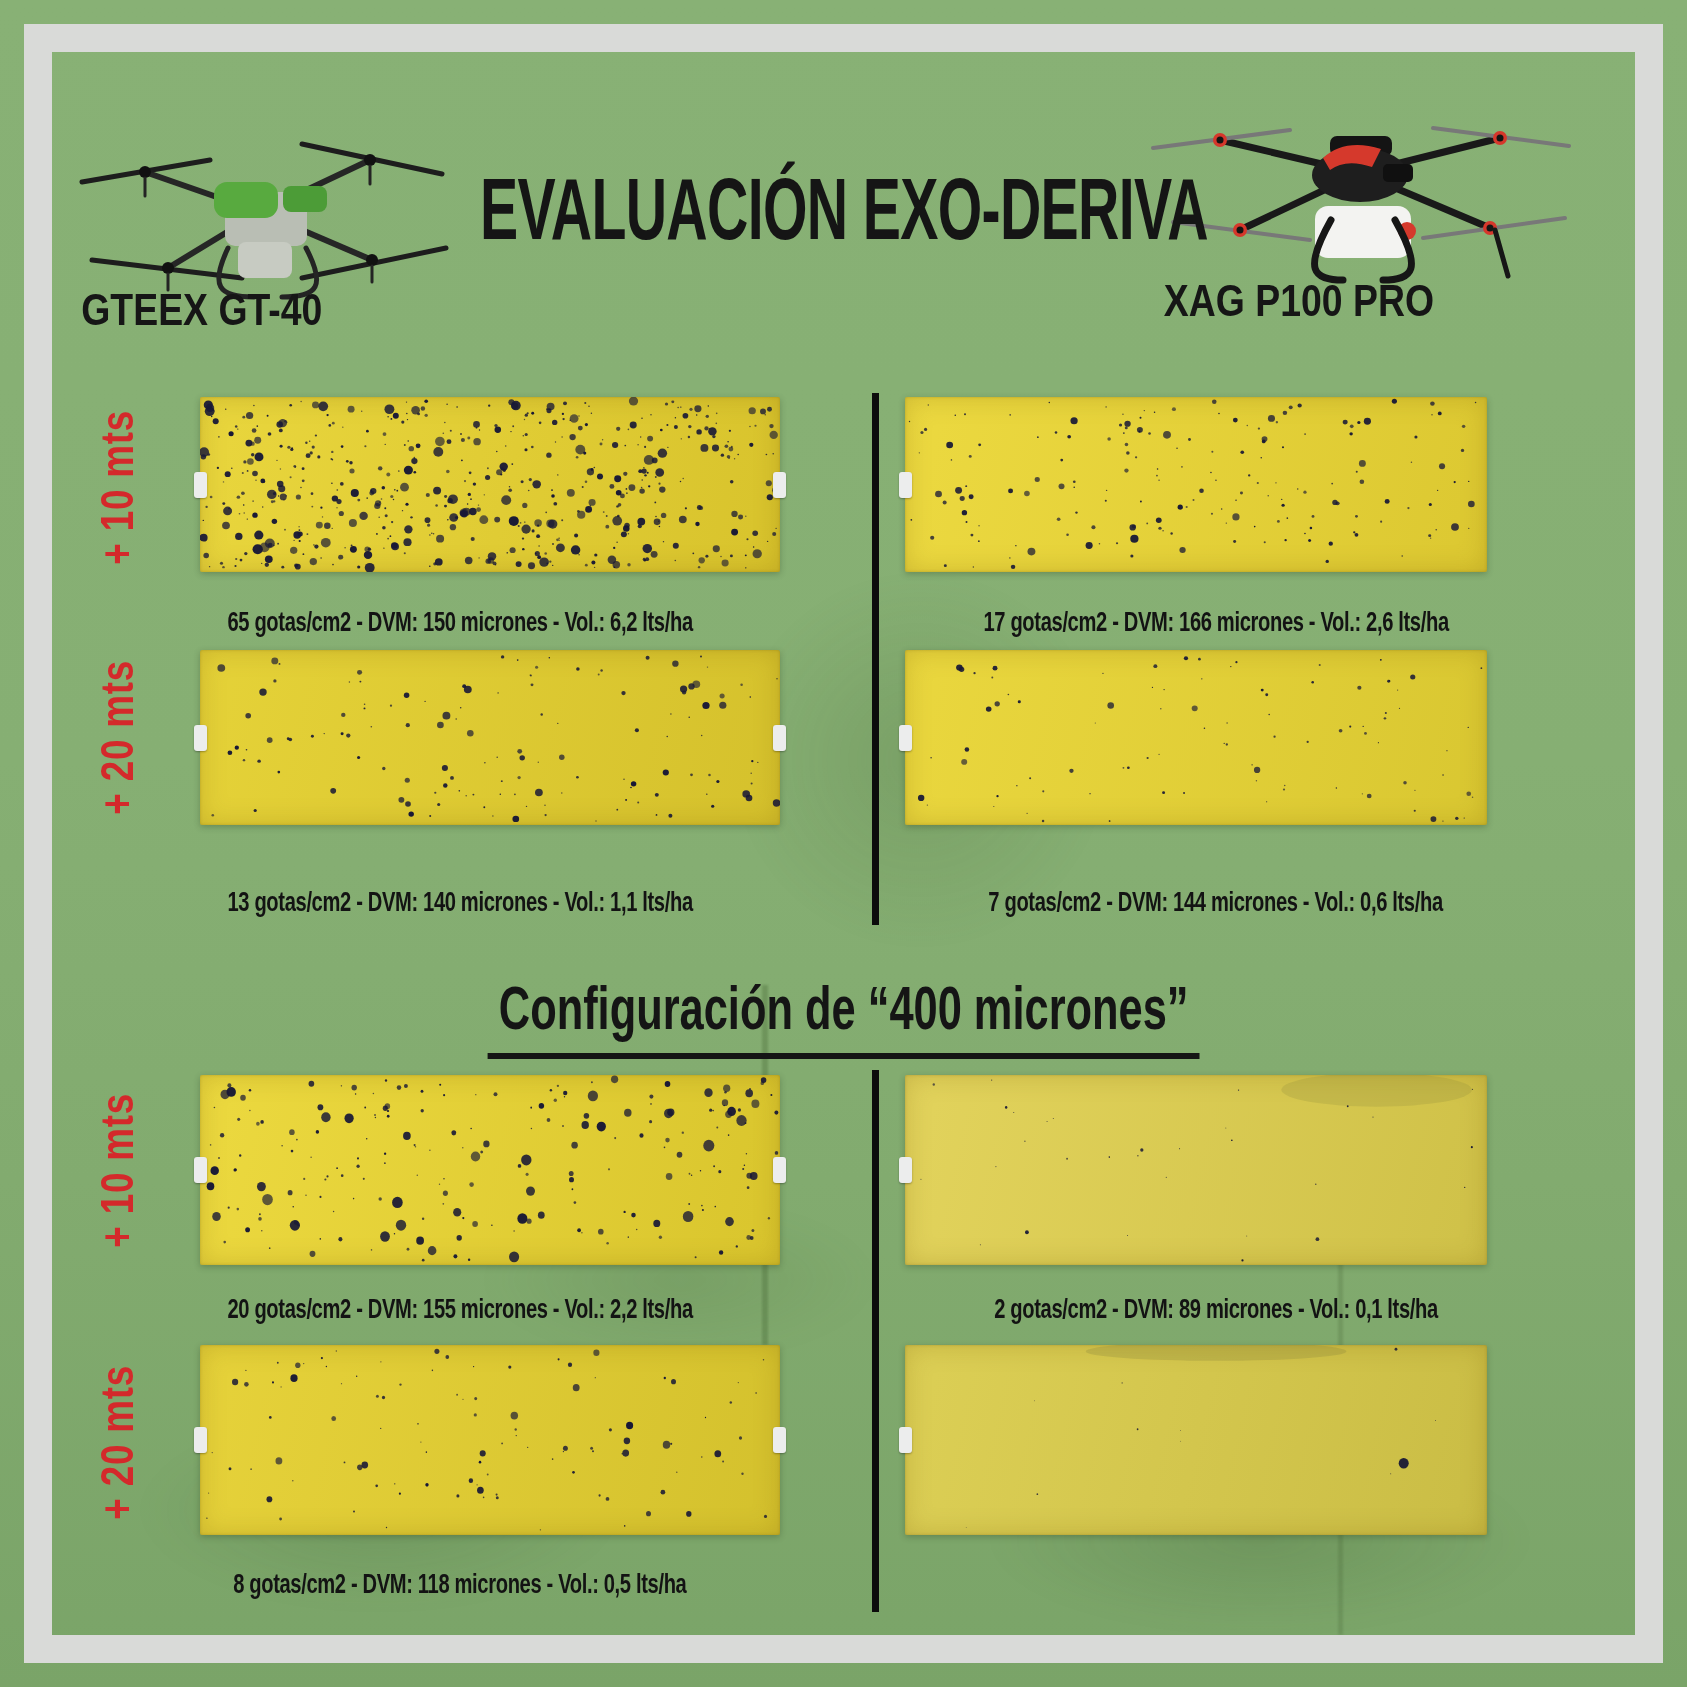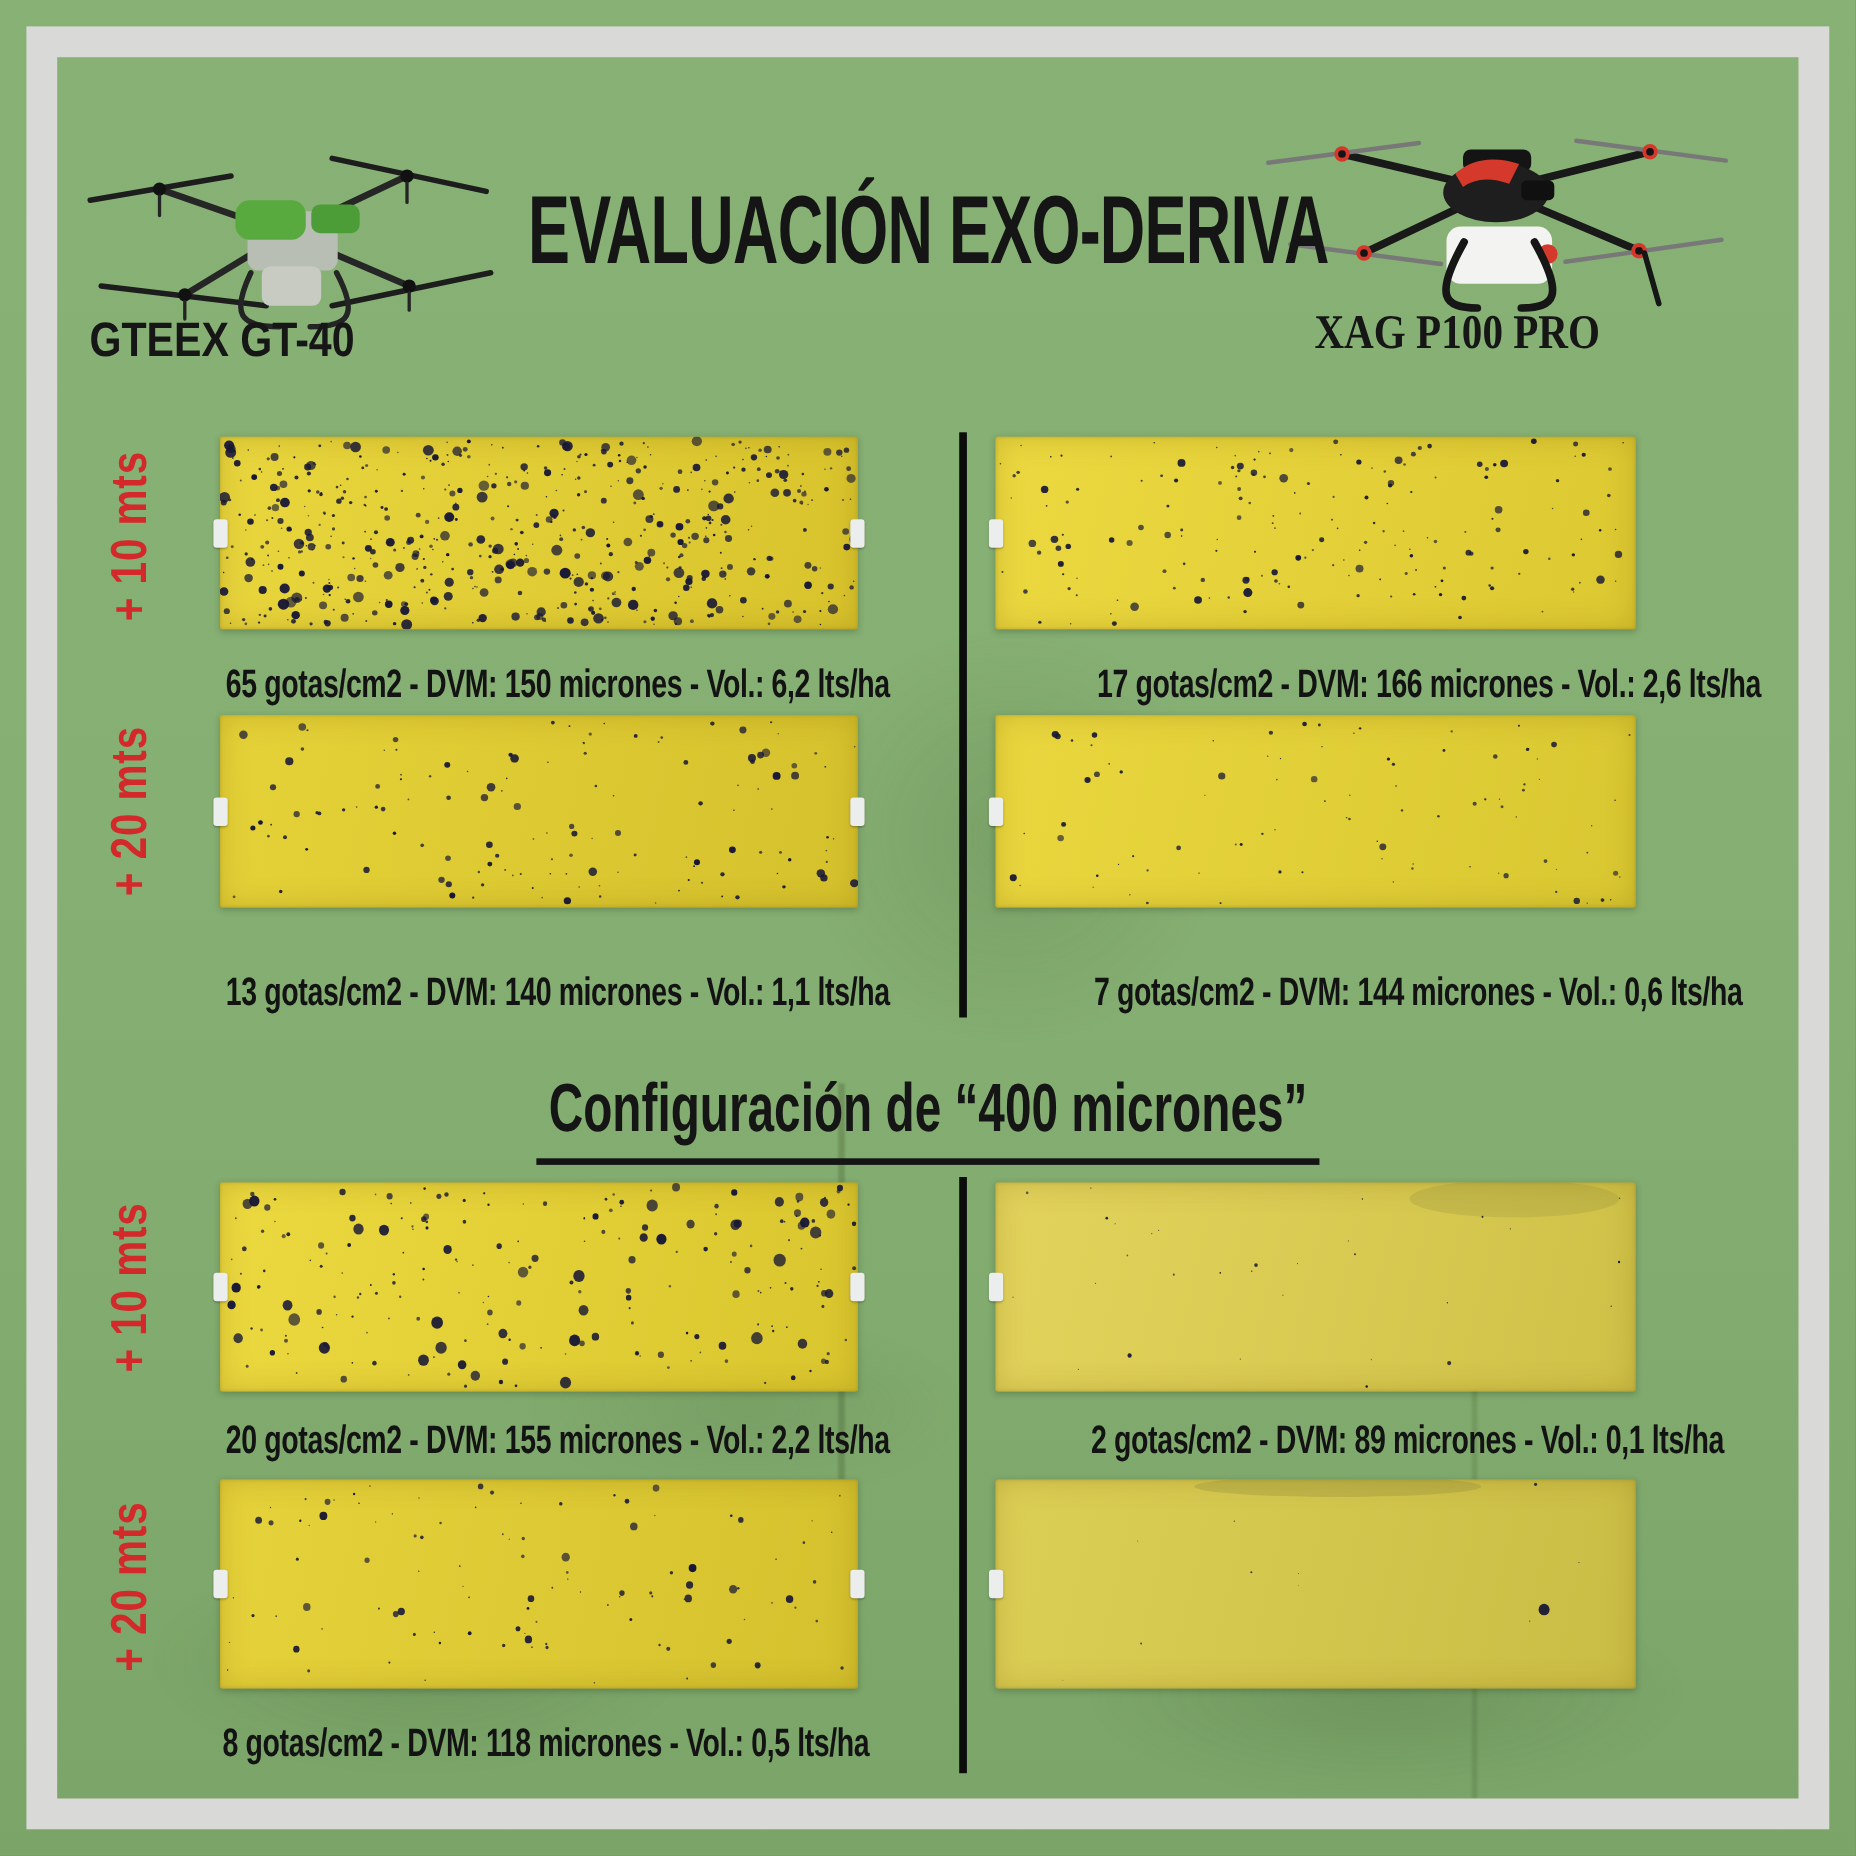--- a/index.html
+++ b/index.html
@@ -22,37 +22,37 @@
   .ghost-grass3{left:420px;top:1180px;width:520px;height:200px;
     background:radial-gradient(closest-side,rgba(60,88,42,.12),rgba(60,88,42,0) 75%);filter:blur(10px);}
 
   .layer{position:absolute;inset:0;z-index:2;}
   .cond{display:inline-block;transform:scaleX(var(--sx,.75));transform-origin:center;white-space:nowrap;}
 
   .title{position:absolute;left:0;right:0;top:158px;text-align:center;
     font-weight:bold;font-size:88px;letter-spacing:-1px;color:#151515;}
   .drone-label{position:absolute;text-align:left;font-weight:bold;font-size:44px;color:#161616;}
   .drone-label.left{left:60px;width:420px;top:285px;}
-  .drone-label.right{left:1172px;width:400px;top:276px;font-family:Liberation Serif, serif;}
+  .drone-label.right{left:1140px;width:400px;top:276px;}
 
   .section-heading{position:absolute;left:0;right:0;text-align:center;
     font-weight:bold;font-size:62px;color:#151515;}
   .section-heading .cond{border-bottom:6px solid #151515;padding:0 16px 10px 16px;}
 
   .divider{position:absolute;width:7px;background:#0c0c0c;}
 
   .card{position:absolute;border-radius:2px;
     box-shadow:0 2px 6px rgba(35,55,28,.30), inset 0 0 26px rgba(118,90,8,.25), inset 0 0 3px rgba(95,75,0,.3);}
   .card svg{position:absolute;inset:0;width:100%;height:100%;}
   .clip{position:absolute;width:13px;height:26px;background:#eceded;border-radius:3px;
     top:50%;margin-top:-13px;box-shadow:0 1px 2px rgba(0,0,0,.3);}
   .clip-l{left:-6px;} .clip-r{right:-6px;}
 
   .stats{position:absolute;height:52px;line-height:52px;text-align:center;
-    font-weight:bold;font-size:36px;letter-spacing:-0.5px;color:#131313;}
+    font-weight:bold;font-size:28px;letter-spacing:-0.5px;color:#131313;}
   .stats-left{left:88px;width:744px;}
   .stats-right{left:880px;width:672px;}
 
   .dist{position:absolute;left:117px;width:280px;text-align:center;
     transform:translate(-50%,-50%) rotate(-90deg);
     font-weight:bold;font-size:46px;color:#d4292b;letter-spacing:1px;}
 
   .drone-svg{position:absolute;}
 </style>
 </head>

